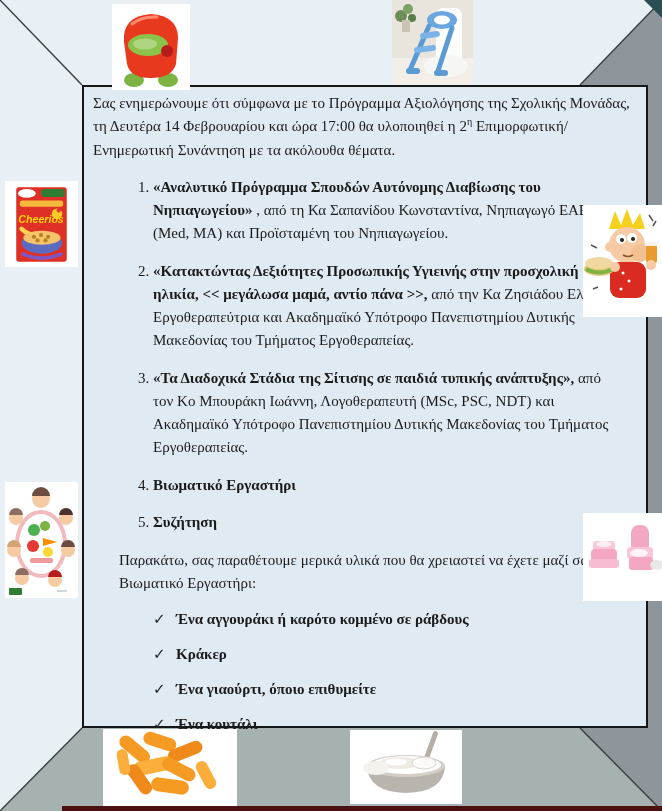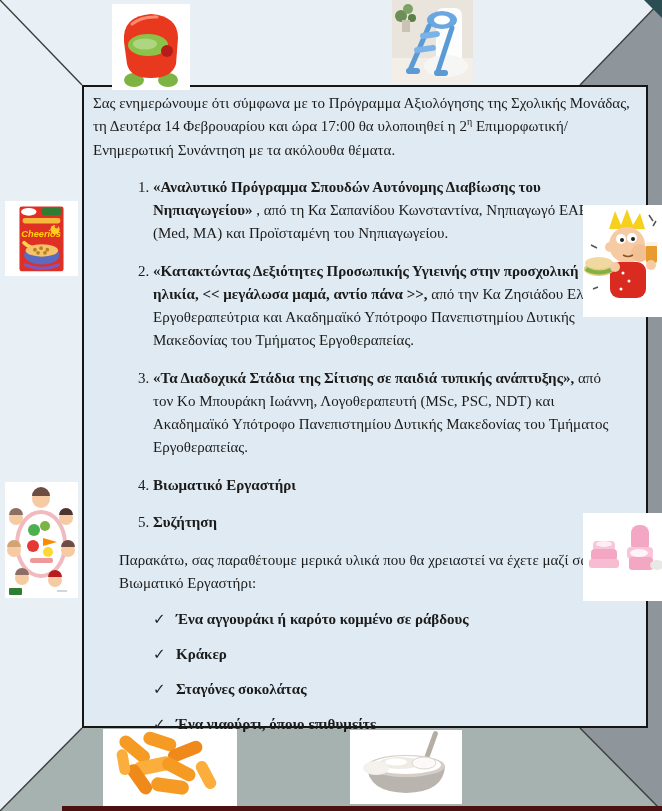--- a/index.html
+++ b/index.html
@@ -32,21 +32,21 @@
   ul.checklist{list-style:none;margin:5px 0 0 0;padding-left:60px;font-weight:bold}
   ul.checklist li{margin:12px 0 3px 0}
   ul.checklist .chk{display:inline-block;width:23px;font-family:"DejaVu Sans",sans-serif;
     font-weight:normal;color:#222}
 
   
   .photo{position:absolute;background:#fff;z-index:4}
   .photo svg{display:block;width:100%;height:100%}
   .photo-potty{left:112px;top:4px;width:78px;height:86px}
   .photo-toilet{left:392px;top:0;width:81px;height:84px}
-  .photo-cheerios{left:5px;top:201px;width:73px;height:75px}
+  .photo-cheerios{left:5px;top:181px;width:73px;height:86px}
   .photo-boy{left:583px;top:205px;width:79px;height:112px}
   .photo-kids{left:5px;top:482px;width:73px;height:116px}
   .photo-pink{left:583px;top:513px;width:79px;height:88px}
   .photo-puffs{left:103px;top:729px;width:134px;height:77px}
   .photo-yogurt{left:350px;top:730px;width:112px;height:74px}
 </style>
 </head>
 <body>
 
 <div class="band band-top"></div>
@@ -222,16 +222,16 @@
     <li><b>«Τα Διαδοχικά Στάδια της Σίτισης σε παιδιά τυπικής ανάπτυξης»,</b><span> από τον Κο Μπουράκη Ιωάννη, Λογοθεραπευτή (MSc, PSC, NDT) και Ακαδημαϊκό Υπότροφο Πανεπιστημίου Δυτικής Μακεδονίας του Τμήματος Εργοθεραπείας.</span></li>
     <li><b>Βιωματικό Εργαστήρι</b><span></span></li>
     <li><b>Συζήτηση</b><span></span></li>
   </ol>
 
   <p class="materials">Παρακάτω, σας παραθέτουμε μερικά υλικά που θα χρειαστεί να έχετε μαζί σας για το Βιωματικό Εργαστήρι:</p>
 
   <ul class="checklist">
     <li><span class="chk">✓</span><span>Ένα αγγουράκι ή καρότο κομμένο σε ράβδους</span></li>
     <li><span class="chk">✓</span><span>Κράκερ</span></li>
-    <li><span class="chk">✓</span><span>Σταγόνες σοκολάτας</span></li>
     <li><span class="chk">✓</span><span>Ένα γιαούρτι, όποιο επιθυμείτε</span></li>
+    <li><span class="chk">✓</span><span>Ένα κουτάλι</span></li>
   </ul>
 </div>
 
 </body></html>

